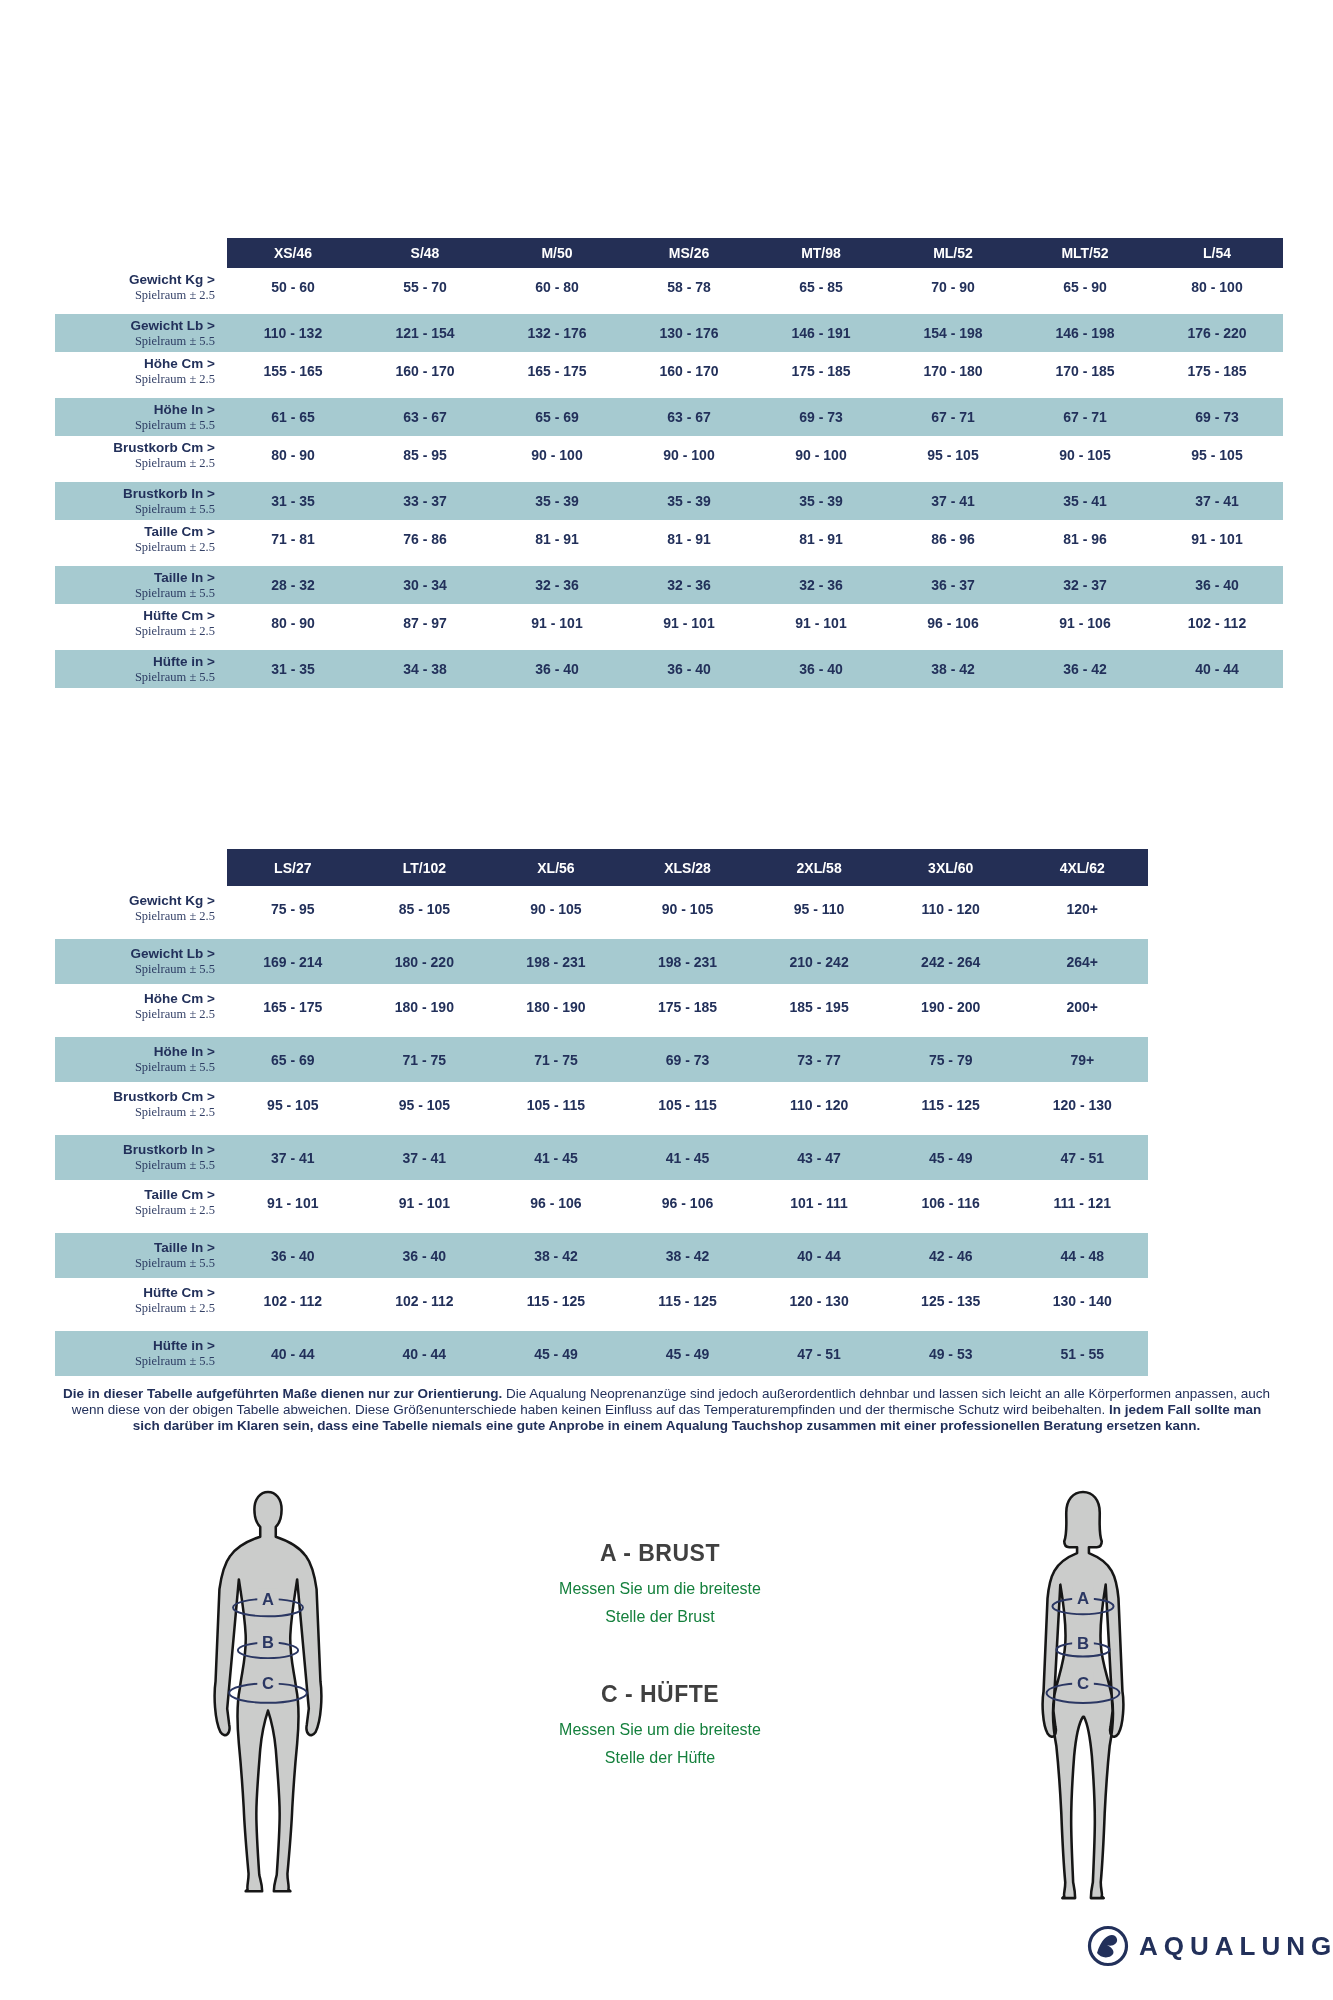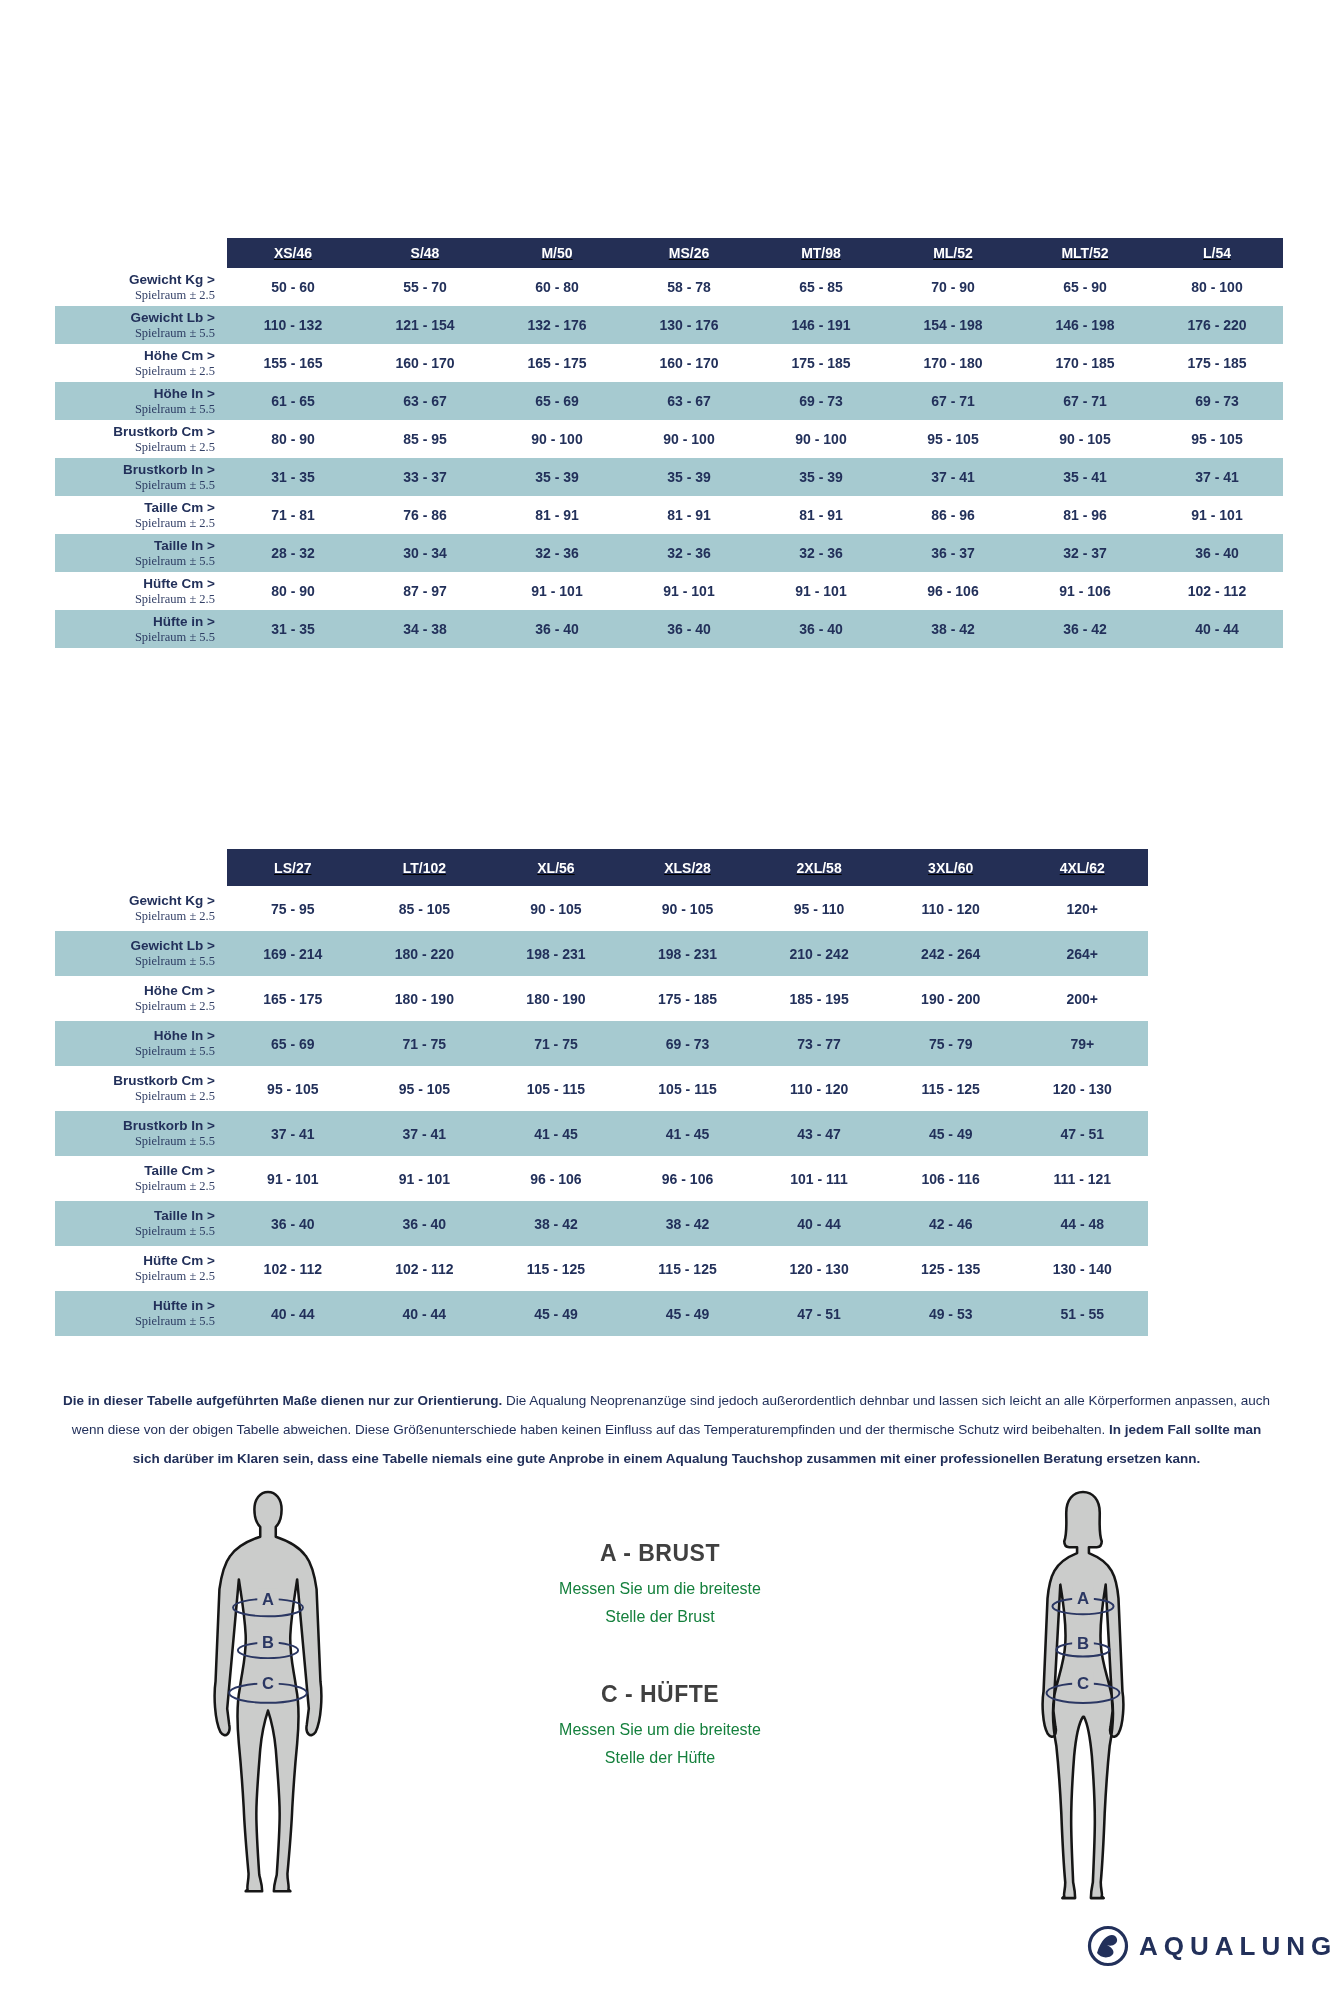--- a/index.html
+++ b/index.html
@@ -9,36 +9,36 @@
   
   #title{position:absolute;left:60px;top:62px;color:var(--navy);
          font-size:47px;font-weight:800;line-height:55px;letter-spacing:-1px;}
 
   
   .sizetable{position:absolute;}
   #table1{left:55px;top:238px;width:1228px;--rowh:38px;--headh:30px;}
   #table2{left:55px;top:849px;width:1093px;--rowh:45px;--headh:37px;}
   .trow{display:flex;width:100%;}
   .trow.white{background:#ffffff;}
-  .trow.teal{background:var(--teal);}
+  .trow.teal{background:var(--teal);margin-top:8px;}
   .tlabel{width:172px;flex:0 0 172px;display:flex;flex-direction:column;
           justify-content:center;align-items:flex-end;padding-right:12px;
           box-sizing:border-box;}
   .lmain{font-size:13.5px;font-weight:bold;color:var(--navy);line-height:16px;}
   .lsub{font-size:12.5px;font-weight:400;color:var(--navy);opacity:.92;line-height:15px;font-family:Liberation Serif, serif;}
   .tcell{flex:1 1 0;display:flex;align-items:center;justify-content:center;
          font-size:14px;font-weight:bold;color:var(--navy);}
-  .thead{height:var(--headh);text-decoration:underline;}
+  .thead{height:var(--headh);}
   .thead .tlabel{background:transparent;}
   .hcell{background:var(--header);color:#ffffff;font-size:14px;}
   .drow{height:var(--rowh);}
 
   
   #note{position:absolute;left:62px;top:1386px;width:1209px;text-align:center;
-        font-size:13.5px;line-height:29px;color:var(--navy);}
+        font-size:13.5px;line-height:16px;color:var(--navy);}
   #note .b{font-weight:bold;}
 
   
   #measure-text{position:absolute;left:330px;top:1508px;width:660px;text-align:center;}
   .msec{margin-bottom:50px;}
   .mhead{font-size:23px;font-weight:bold;color:#404040;letter-spacing:.5px;margin-bottom:8px;margin-top:32px;}
   .mline{font-size:16px;color:#15803d;line-height:28px;}
   .figure{position:absolute;}
   #fig-male{left:200px;top:1482px;}
   #fig-female{left:1014px;top:1486px;}

